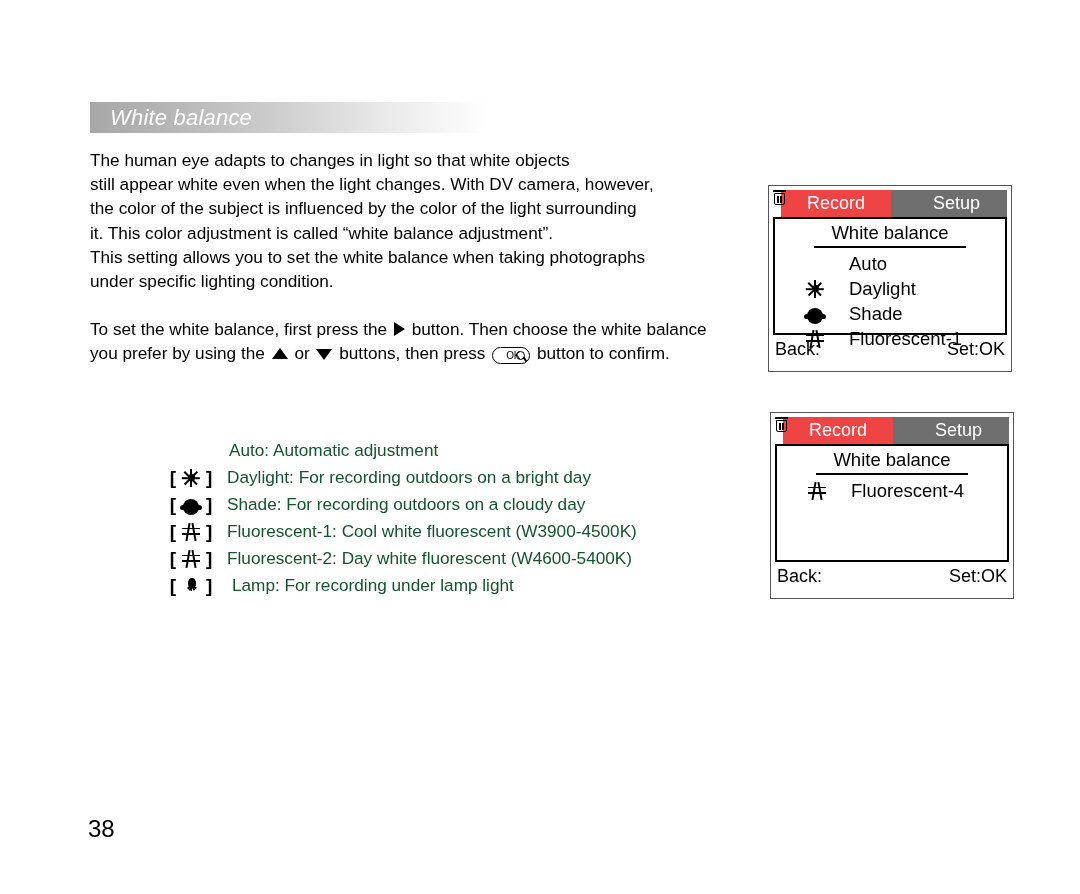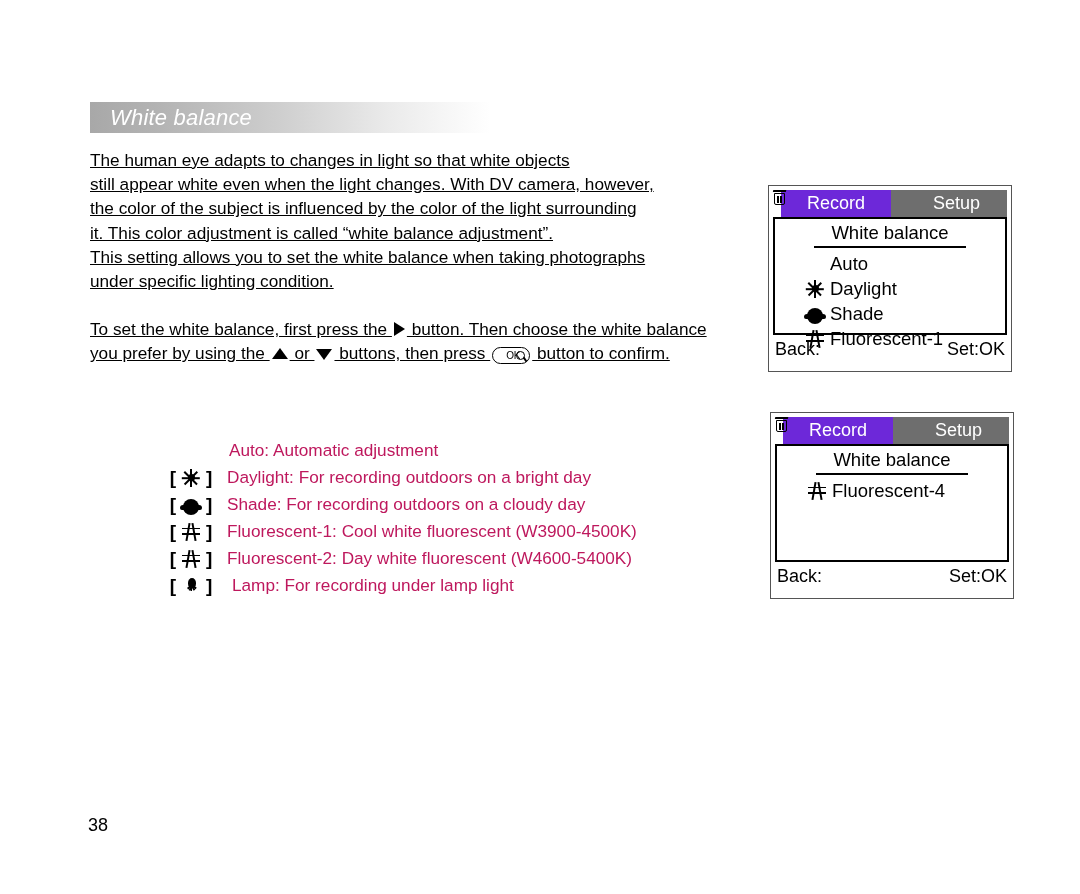--- a/index.html
+++ b/index.html
@@ -36,21 +36,20 @@
     white-space: nowrap;
   }
 
   
   .para {
     position: absolute;
     font-size: 17.2px;
     line-height: 24.2px;
     color: #000000;
     white-space: pre-wrap;
-    text-decoration: underline;
   }
   #para-intro { left: 90px; top: 148px; width: 690px; }
   #para-howto { left: 90px; top: 317px; width: 690px; }
 
   .inline-ico {
     display: inline-block;
     vertical-align: middle;
     position: relative;
   }
   .tri-right {
@@ -138,21 +137,21 @@
   }
   .legend-bracket .slot {
     width: 30px;
     display: flex;
     align-items: center;
     justify-content: center;
   }
   .legend-text {
     font-size: 17.2px;
     white-space: nowrap;
-    color: #be185d;
+    color: #14532d;
     text-align: right;
   }
   #legend-row-auto .legend-text { padding-left: 2px; }
   #legend-row-lamp .legend-text { padding-left: 5px; }
 
   
   .ico { display: inline-block; position: relative; }
 
   
   .ico-sun { width: 18px; height: 18px; }
@@ -247,21 +246,21 @@
     height: 27px;
     margin-left: 8px;
   }
   .lcd-tab {
     display: flex;
     align-items: center;
     justify-content: center;
     color: #ffffff;
     font-size: 18px;
   }
-  .lcd-tab-record { background: #6d28d9; width: 110px; }
+  .lcd-tab-record { background: #ef4444; width: 110px; }
   .lcd-tab-setup  { background: #6e6e6e; flex: 1; padding-left: 15px; }
 
   .lcd-body {
     border: 2.4px solid #000000;
     box-sizing: border-box;
     height: 118px;
     position: relative;
     padding-top: 3px;
   }
   .lcd-title {
@@ -283,42 +282,42 @@
     font-size: 18.5px;
   }
   .lcd-item .lcd-ico-slot {
     width: 24px;
     display: flex;
     align-items: center;
     justify-content: center;
     margin-right: 3px;
   }
   .lcd-item .lcd-ico-slot.empty { width: 24px; margin-right: 3px; }
-  .lcd-item-label { white-space: nowrap; }
+  .lcd-item-label { white-space: nowrap; margin-left: 19px; }
 
   .lcd-footer {
     display: flex;
     align-items: center;
     justify-content: space-between;
     height: 28px;
     padding: 0 2px 0 2px;
     font-size: 18px;
   }
   .lcd-footer-left {
     display: flex;
     align-items: center;
     gap: 13px;
   }
 
   
   .page-number {
     position: absolute;
     left: 88px;
     top: 815px;
-    font-size: 18px;
+    font-size: 24px;
   }
 </style>
 </head>
 <body>
 
 <div class="section-header">
   <span class="section-header-title">White balance</span>
 </div>
 
 <div class="para" id="para-intro">The human eye adapts to changes in light so that white objects

